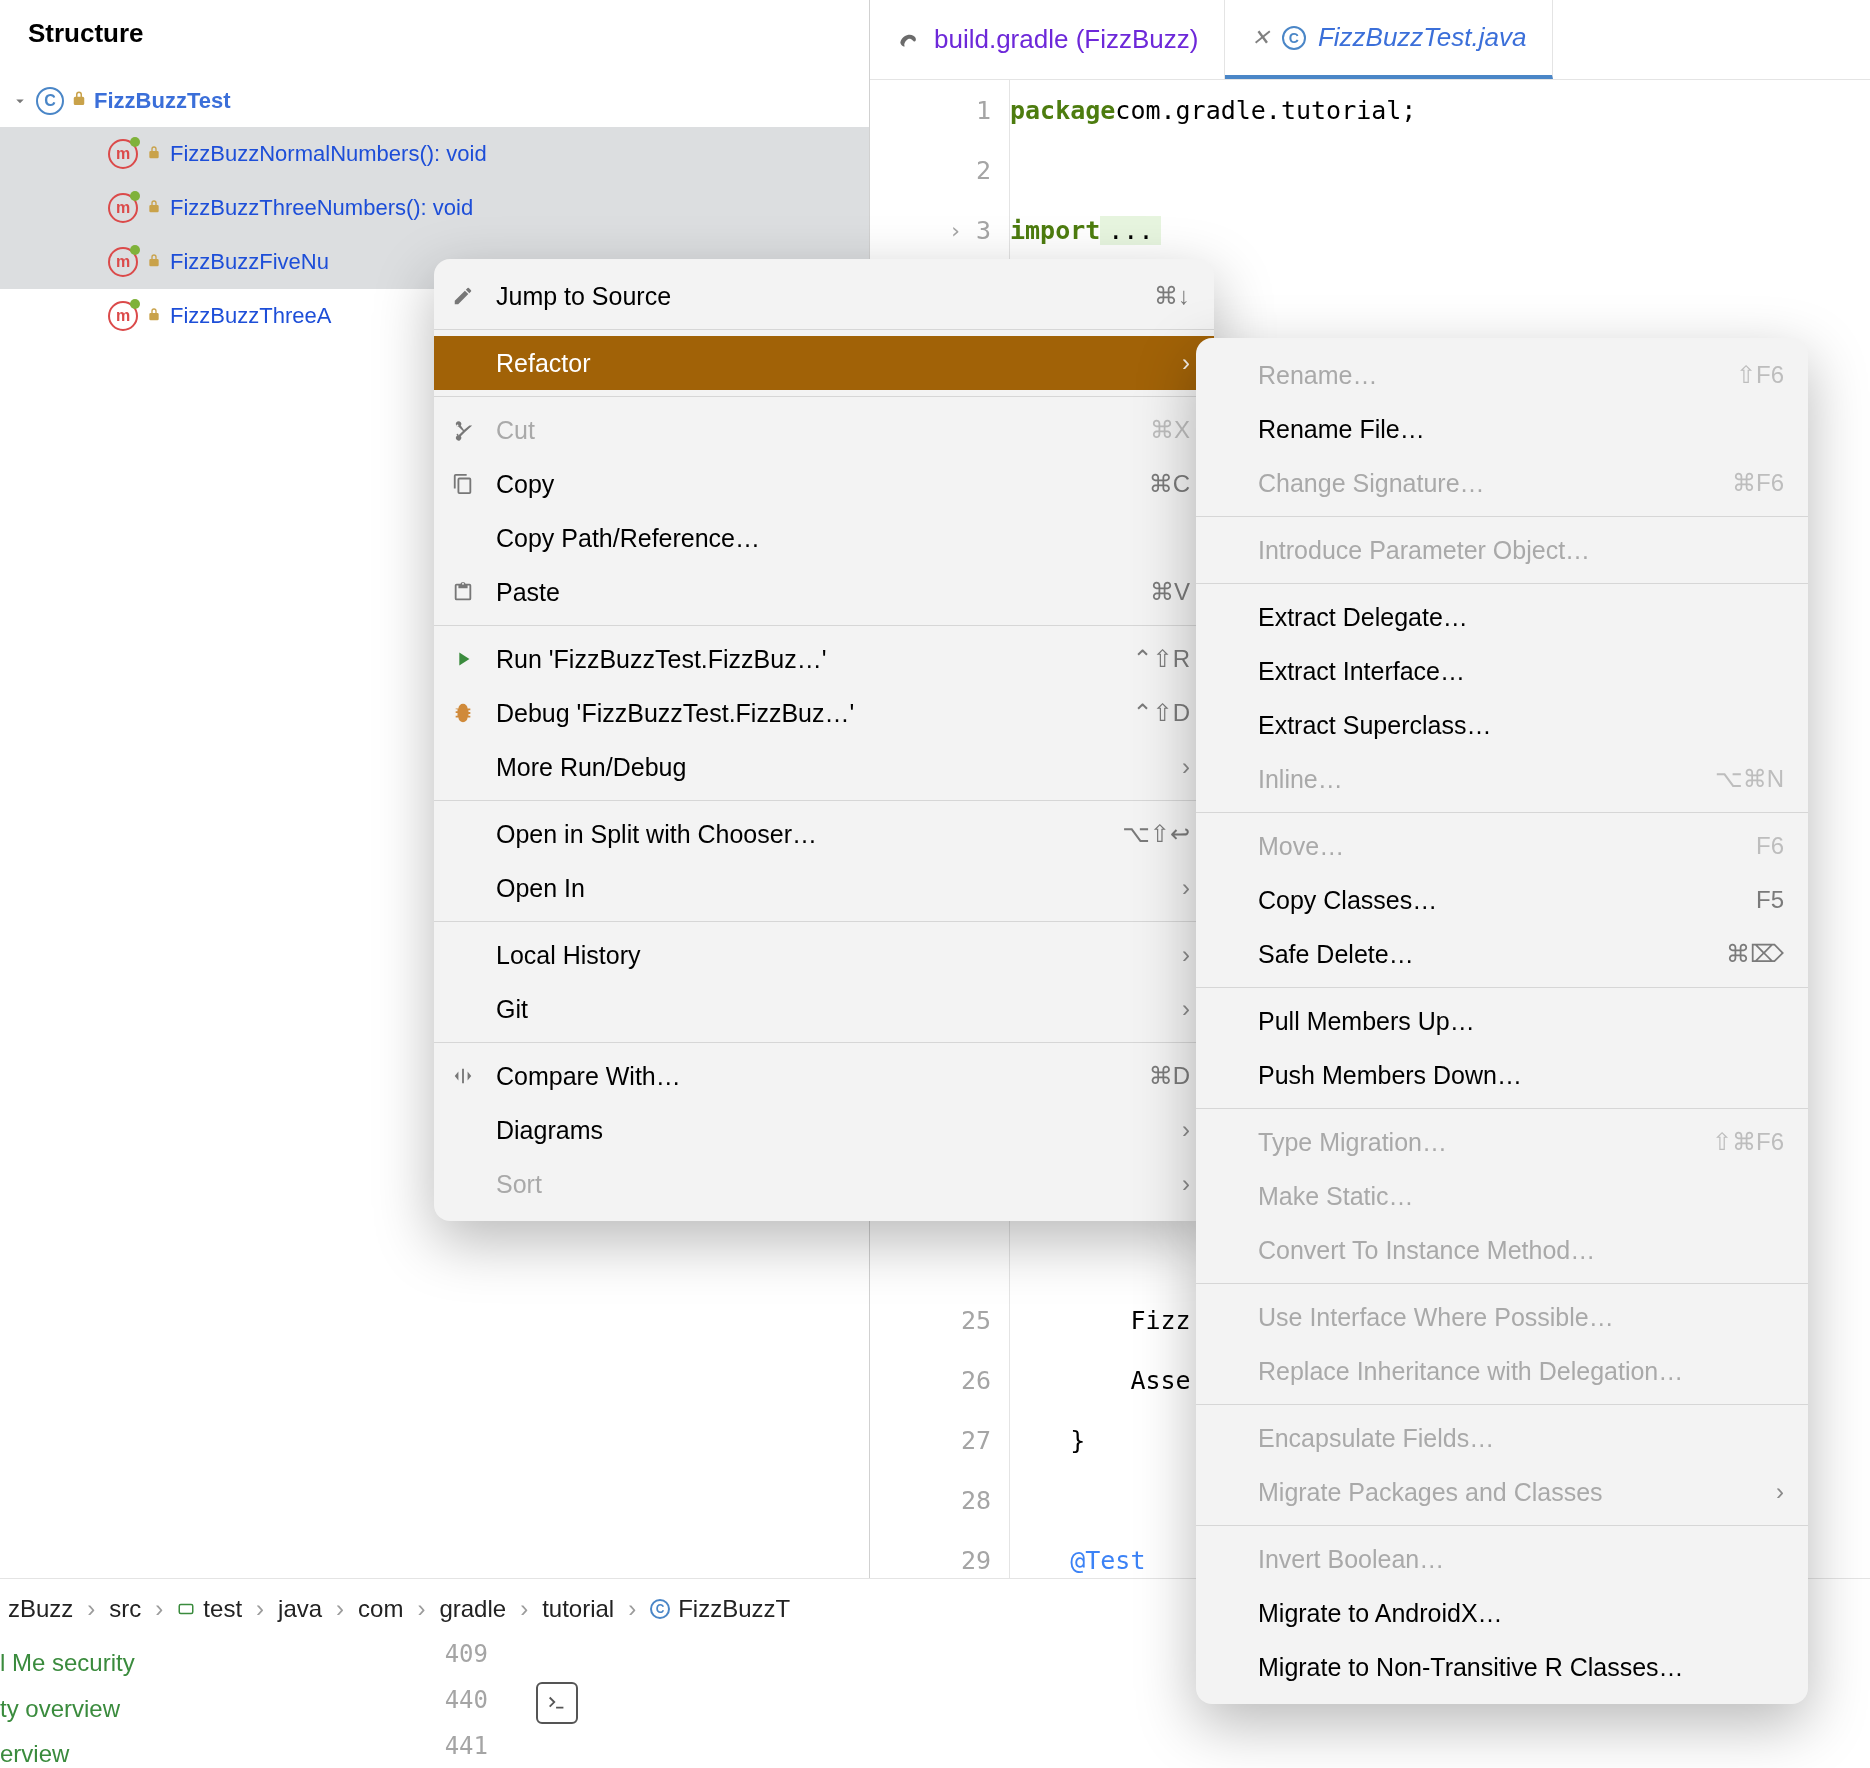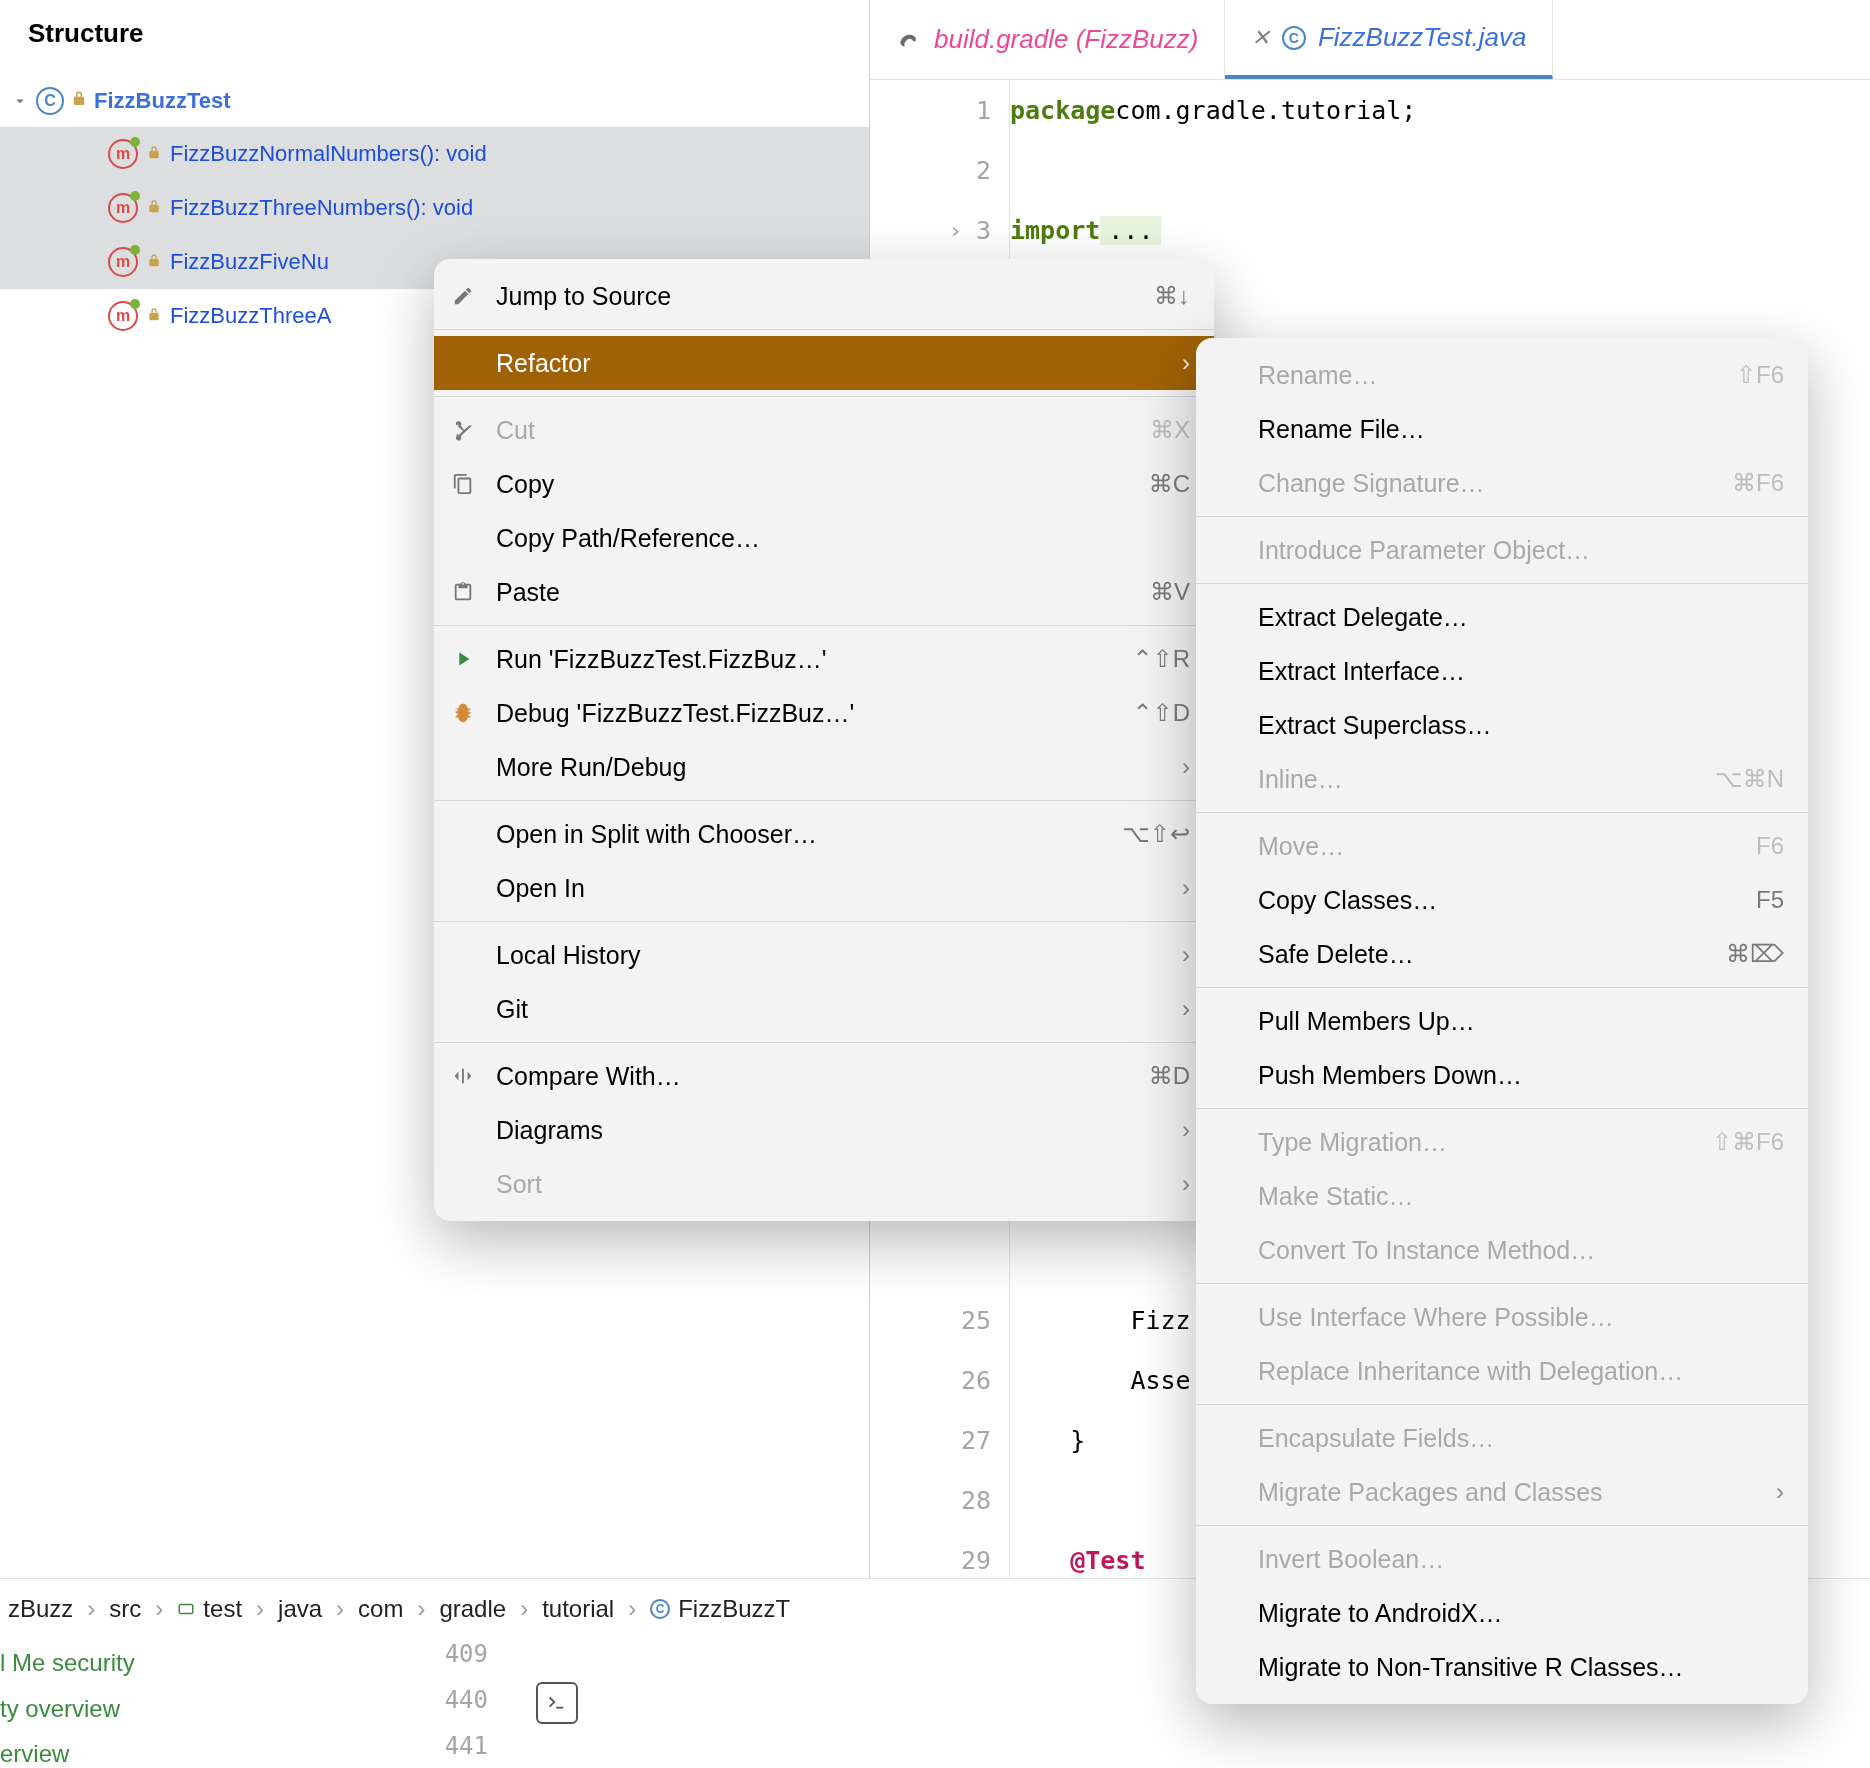--- a/index.html
+++ b/index.html
@@ -106,23 +106,22 @@
       display: flex;
       align-items: stretch;
       height: 80px;
       border-bottom: 1px solid #e4e4e4;
     }
     .tab {
       display:flex; align-items:center;
       gap:12px;
       padding: 0 26px;
       font-size:26px;
-      color:#ec4899;
+      color:#6d28d9;
       border-right: 1px solid #e4e4e4;
-      font-style: italic;
     }
     .tab.active {
       color:#3b6fd9;
       font-style: italic;
       border-bottom: 4px solid #4a86c7;
     }
     .tab .tab-icon { display:inline-flex; }
     .tab .close { font-size:22px; color:#808080; }
 
     .gutter {
@@ -148,21 +147,21 @@
       height:60px; display:flex; align-items:center; justify-content:flex-end;
       padding-right: 18px; color:#a5a5a5;
       font-family: 'SF Mono', Menlo, Consolas, monospace;
       font-size:25px;
       gap:14px;
     }
     .fold-arrow { color:#a5a5a5; font-size:22px; }
     .code-kw { color:#4d7c0f; font-weight:600; }
     .code-plain { color:#000; }
     .code-dim { background:#e7f5df; padding:0 8px; }
-    .code-ann { color:#be185d;font-weight:bold; }
+    .code-ann { color:#3b82f6; }
 
     
     .breadcrumb {
       position:absolute;
       left:0; right:0;
       top: 1578px;
       height: 60px;
       display:flex;
       align-items:center;
       padding: 0 8px;

